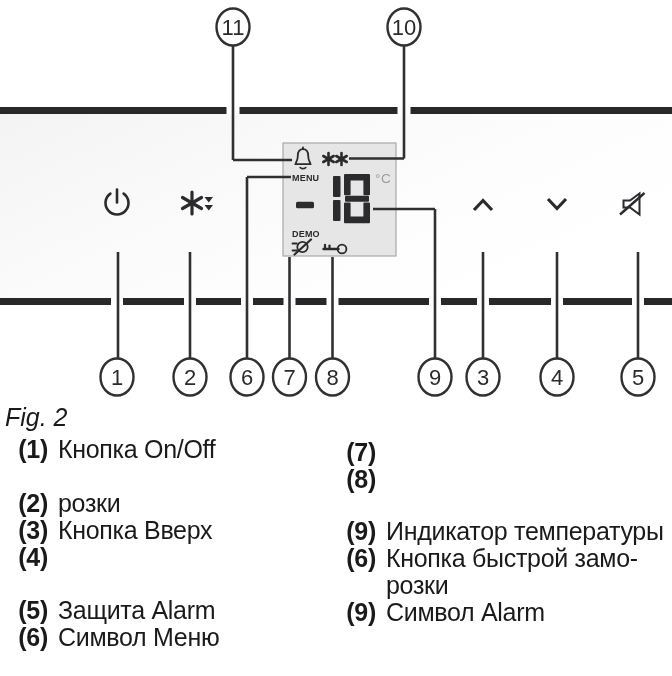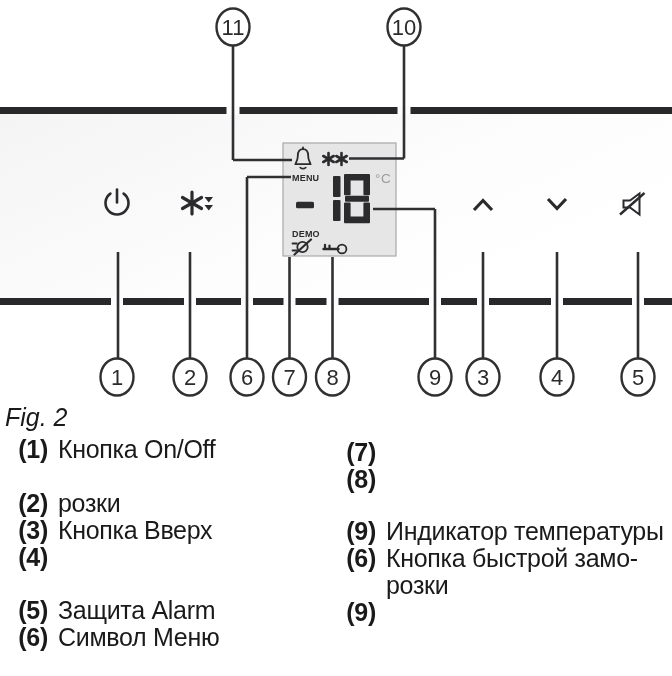--- a/index.html
+++ b/index.html
@@ -255,16 +255,19 @@
     </div>
     <div class="row">
       <span class="num">(6)</span>
       <span class="txt">
         <span class="ln">Кнопка быстрой замо-</span>
         <span class="ln">розки</span>
       </span>
     </div>
     <div class="row">
       <span class="num">(9)</span>
+      <span class="txt">
+          <span class="ln">Символ Alarm</span>
+        </span>
     </div>
   </div>
 
 </div>
 
 </body></html>

